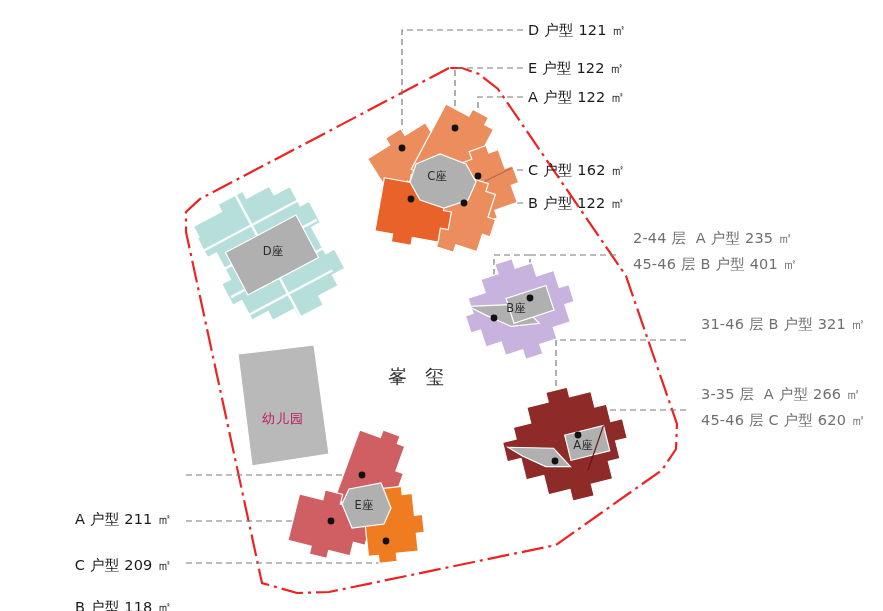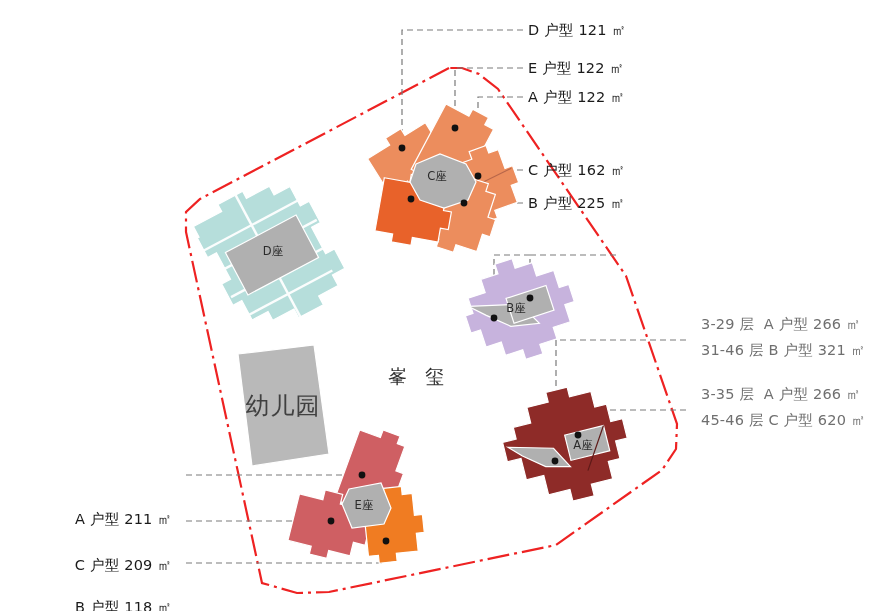--- a/index.html
+++ b/index.html
@@ -56,25 +56,26 @@
   .bldg-tag {
     position: absolute;
     font-size: 11.5px;
     color: #2b2b2b;
     white-space: nowrap;
     letter-spacing: 0px;
     transform: translate(-50%, -50%);
   }
   .area-tag {
     position: absolute;
-    font-size: 24px;
-    color: #404040;
+    font-size: 13px;
+    color: #be185d;
     white-space: nowrap;
     transform: translate(-50%, -50%);
     letter-spacing: 1px;
+    margin-top: 13px;
   }
   .site-title {
     position: absolute;
     font-size: 19px;
     color: #2f2f2f;
     white-space: nowrap;
     transform: translate(-50%, -50%);
     letter-spacing: 6px;
   }
 </style>
@@ -286,28 +287,34 @@
     <div class="bldg-tag" style="left:364px; top:505px;">E座</div>
 
     <div class="area-tag" style="left:283px; top:406px;">幼儿园</div>
 
     <div class="site-title" style="left:419px; top:377px;">峯 玺</div>
 
     <div class="callout right" style="left:528px; top:22px;">D 户型 121 ㎡</div>
     <div class="callout right" style="left:528px; top:60px;">E 户型 122 ㎡</div>
     <div class="callout right" style="left:528px; top:89px;">A 户型 122 ㎡</div>
     <div class="callout right" style="left:528px; top:162px;">C 户型 162 ㎡</div>
-    <div class="callout right" style="left:528px; top:195px;">B 户型 225 ㎡</div>
-
+    <div class="callout right" style="left:528px; top:195px;">B 户型 122 ㎡</div>
+
+    <div class="callout right grey" style="left:633px; top:230px;">
+      <span class="row">
+        <span class="floors">2-44 层</span>
+        <span>A 户型 235 ㎡</span>
+      </span>
+      <span class="row">
+        <span class="floors">45-46 层</span>
+        <span>B 户型 401 ㎡</span>
+      </span>
+    </div>
 
     <div class="callout right grey" style="left:701px; top:316px;">
-      <span class="row">
-        <span class="floors">3-29 层</span>
-        <span>A 户型 266 ㎡</span>
-      </span>
       <span class="row">
         <span class="floors">31-46 层</span>
         <span>B 户型 321 ㎡</span>
       </span>
     </div>
 
     <div class="callout right grey" style="left:701px; top:386px;">
       <span class="row">
         <span class="floors">3-35 层</span>
         <span>A 户型 266 ㎡</span>

